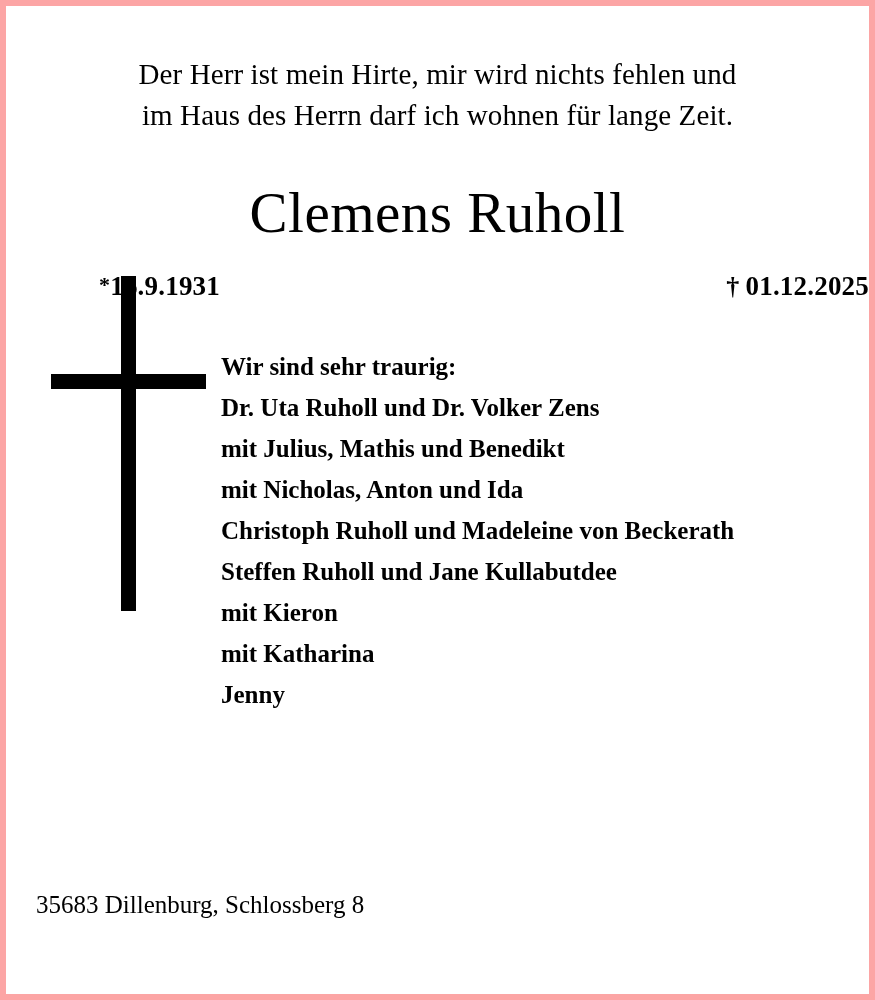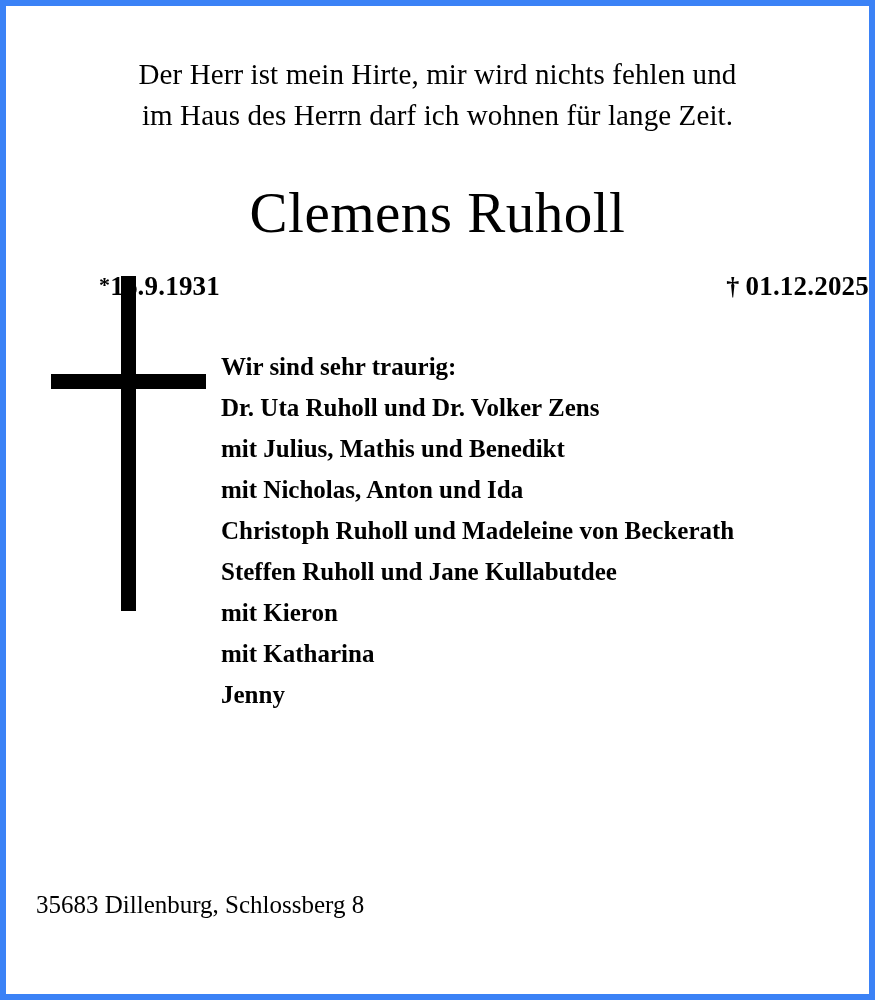--- a/index.html
+++ b/index.html
@@ -13,21 +13,21 @@
     font-family: "Liberation Serif", serif;
     color: #000000;
     overflow: hidden;
   }
   .page {
     position: relative;
     width: 875px;
     height: 1000px;
     box-sizing: border-box;
     background: #ffffff;
-    border: 6px solid #3b82f6;
+    border: 6px solid #fca5a5;
   }
   .inner {
     position: absolute;
     left: 0;
     top: 0;
     right: 0;
     bottom: 0;
     background: #ffffff;
   }
 

